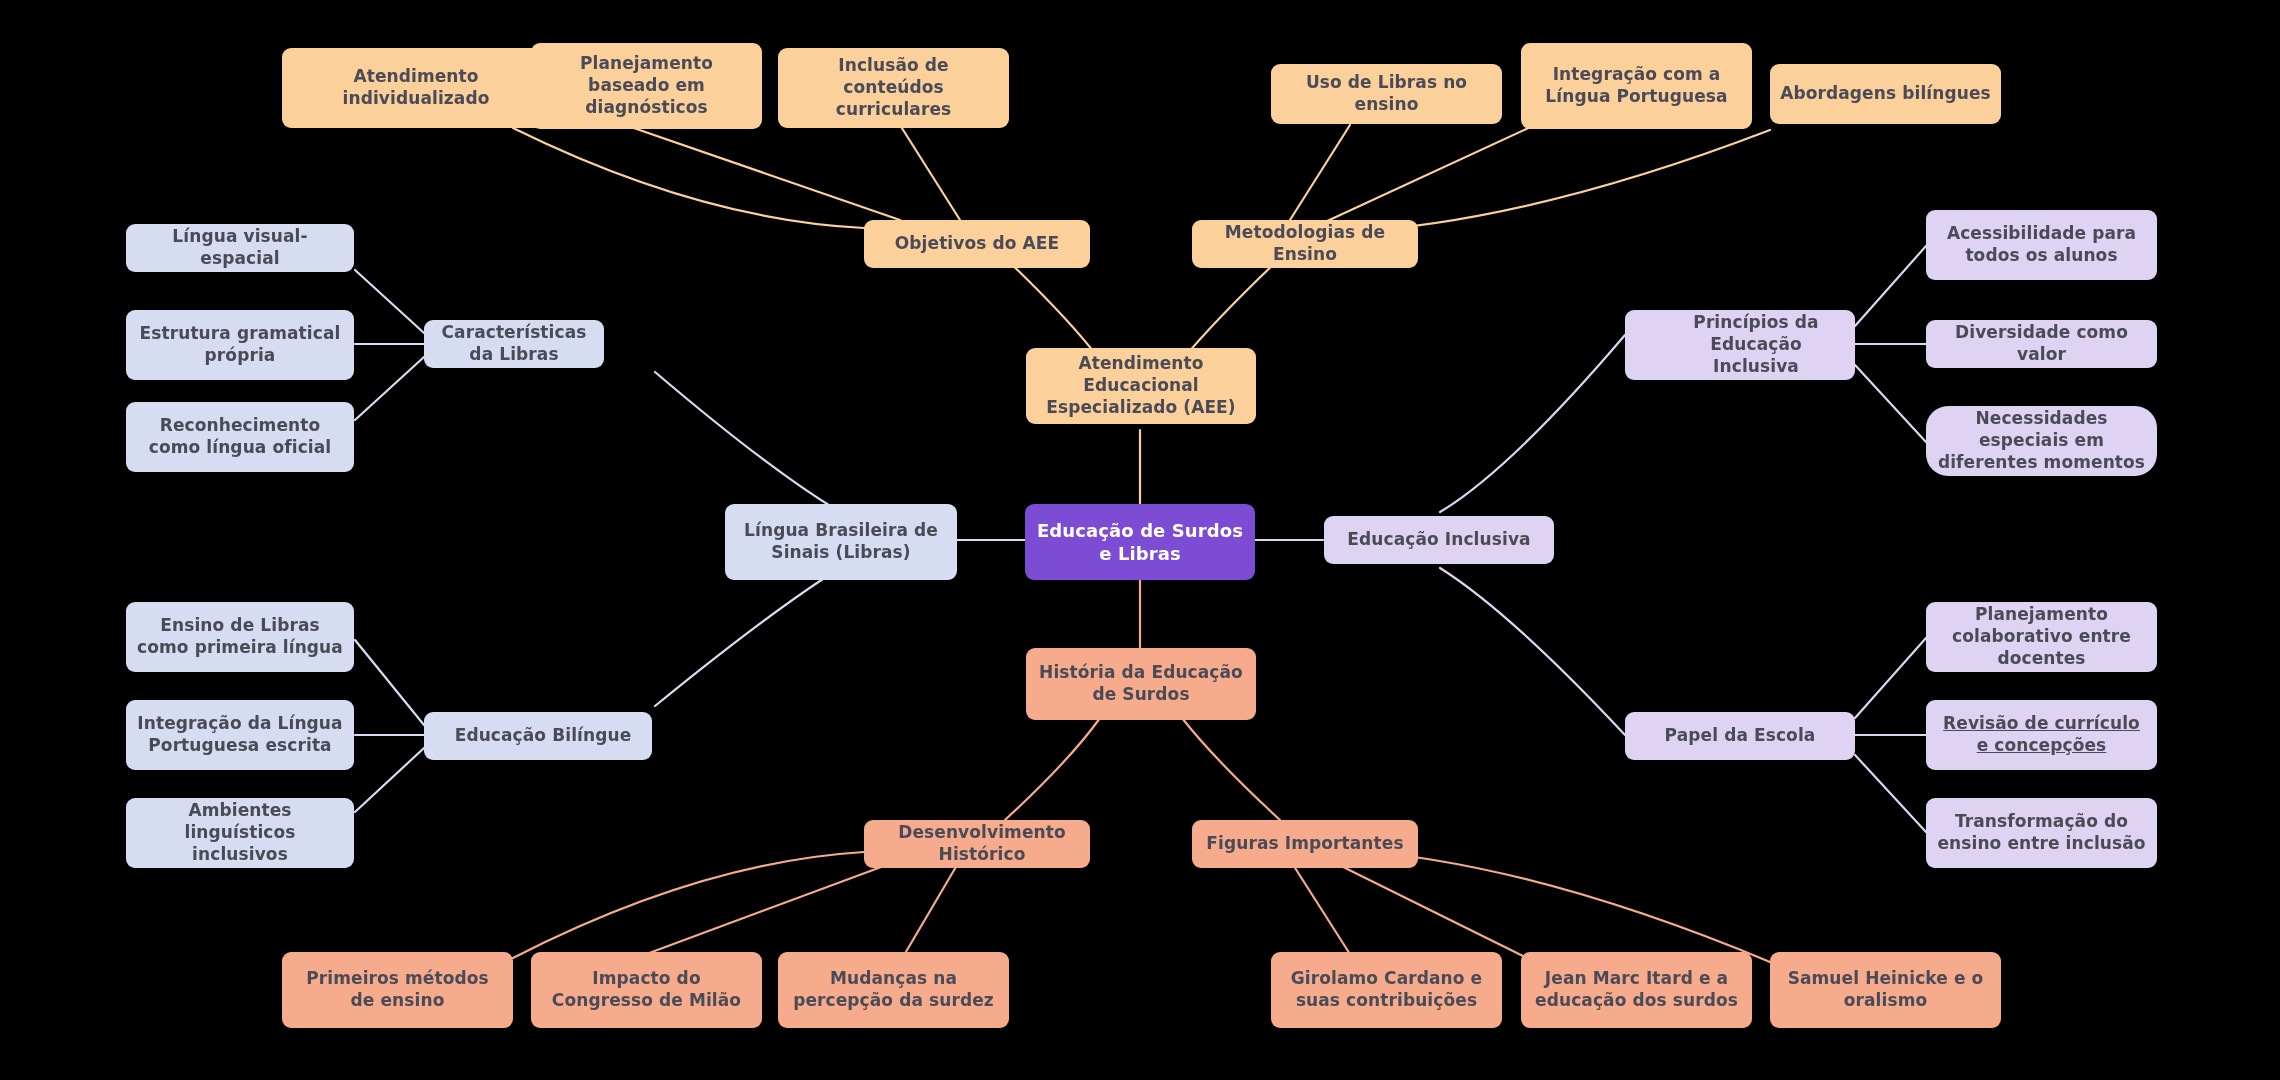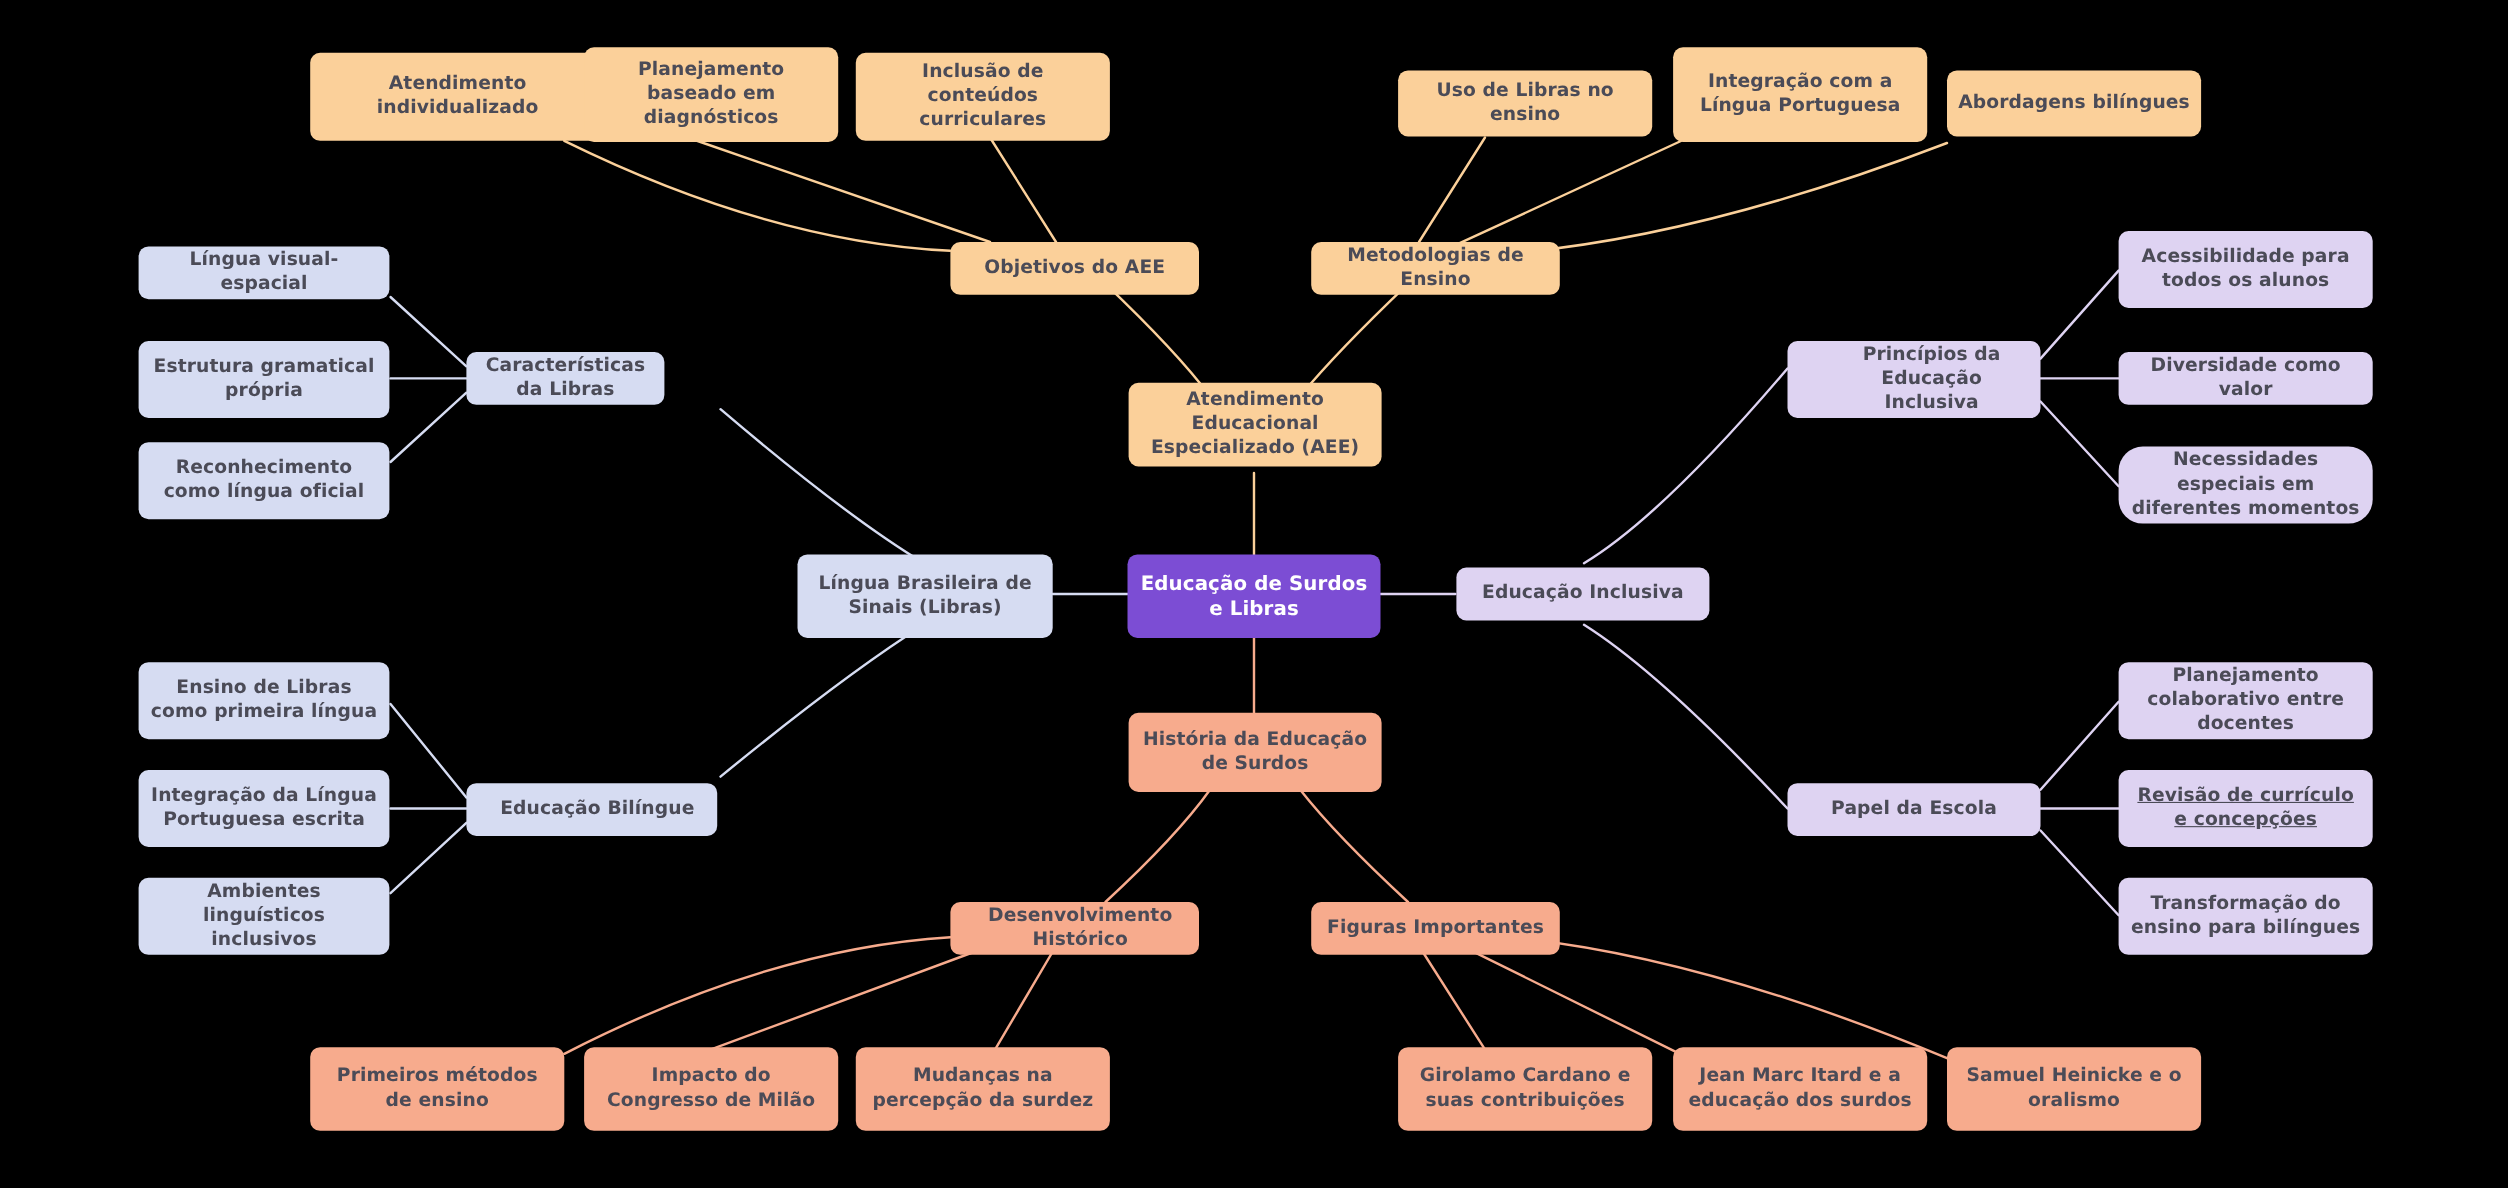--- a/index.html
+++ b/index.html
@@ -173,21 +173,21 @@
   <div class="node c-lav" style="left:1625px;top:712px;width:230px;height:48px;">
     <span>Papel da Escola</span>
   </div>
   <div class="node c-lav" style="left:1926px;top:602px;width:231px;height:70px;">
     <span>Planejamento colaborativo entre docentes</span>
   </div>
   <div class="node c-lav" style="left:1926px;top:700px;width:231px;height:70px;text-decoration:underline;">
     <span>Revisão de currículo e concepções</span>
   </div>
   <div class="node c-lav" style="left:1926px;top:798px;width:231px;height:70px;">
-    <span>Transformação do ensino para bilíngues</span>
+    <span>Transformação do ensino entre inclusão</span>
   </div>
 
   <div class="node c-salmon" style="left:1026px;top:648px;width:230px;height:72px;">
     <span>História da Educação de Surdos</span>
   </div>
 
   <div class="node c-salmon" style="left:864px;top:820px;width:226px;height:48px;padding-left:20px;">
     <span>Desenvolvimento Histórico</span>
   </div>
   <div class="node c-salmon" style="left:282px;top:952px;width:231px;height:76px;">

